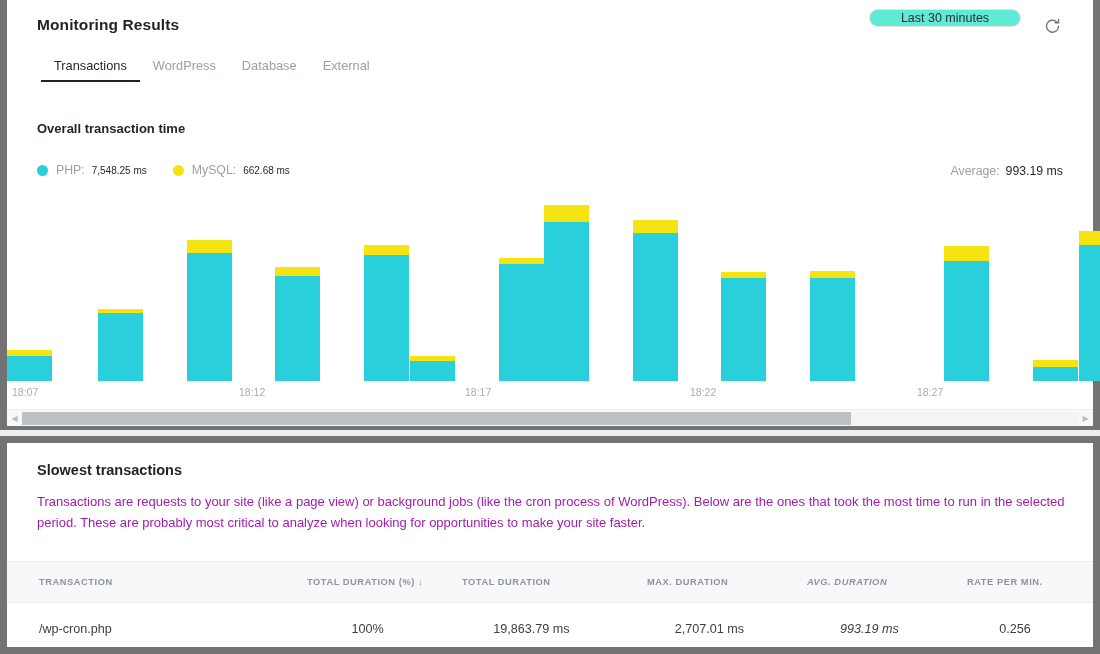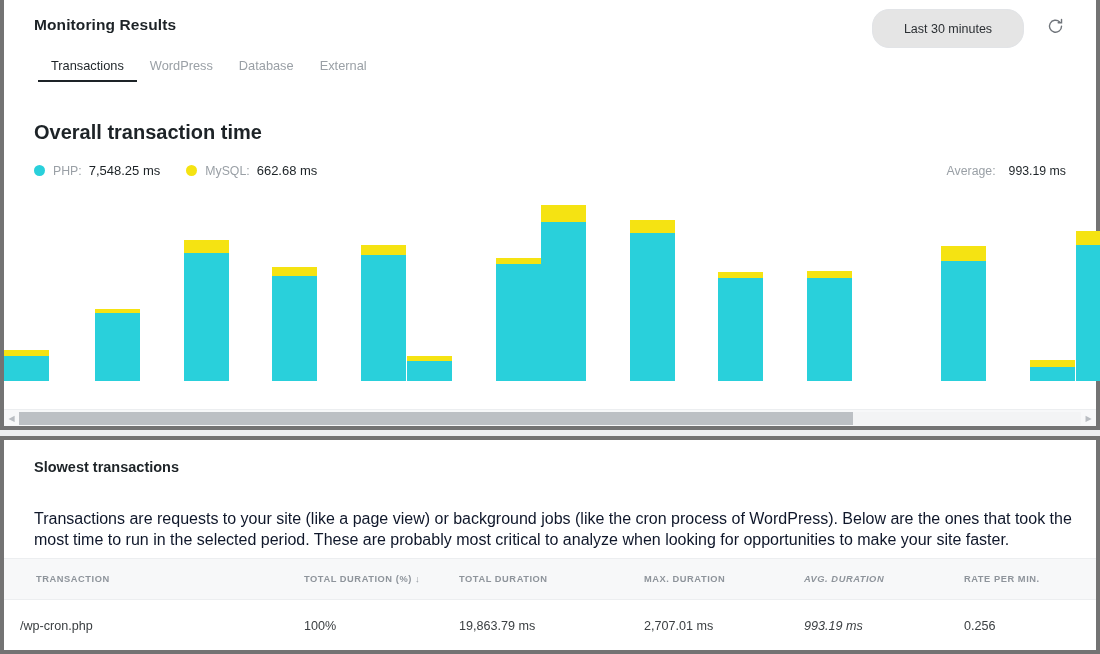--- a/index.html
+++ b/index.html
@@ -8,38 +8,38 @@
     background: #eceef0;
     font-family: "Liberation Sans", sans-serif;
     overflow: hidden;
   }
   .page { position: relative; width: 1100px; height: 654px; background: #eceef0; }
 
   
   .card {
     position: absolute; left: 0; right: 0;
     background: #ffffff;
-    border: 4px solid #737373;
+    border: 7px solid #737373;
   }
   #card-top { top: 0; height: 430px; border-top: none; }
   #card-bottom { top: 436px; height: 218px; }
 
   .card-head {
     position: relative; height: 55px;
   }
   .page-title {
     position: absolute; left: 30px; top: 16px;
     font-size: 15.5px; font-weight: bold; color: #1d2327;
     letter-spacing: .1px;
   }
   .timerange-btn {
     position: absolute; right: 72px; top: 9px;
-    height: 39px; min-width: 152px; padding: 0 22px;
+    height: 18px; min-width: 152px; padding: 0 22px;
     border: 1px solid #e2e4e7; border-radius: 17px;
-    background: #e5e5e5; color: #2b2f33; font-size: 12.5px;
+    background: #5eead4; color: #2b2f33; font-size: 12.5px;
     font-family: "Liberation Sans", sans-serif;
     cursor: pointer; display: flex; align-items: center; justify-content: center;
   }
   .refresh-btn {
     position: absolute; right: 30px; top: 14px;
     width: 22px; height: 22px; border: none; background: none;
     cursor: pointer; display: flex; align-items: center; justify-content: center;
     color: #6f747a;
   }
 
@@ -54,34 +54,34 @@
     font-family: "Liberation Sans", sans-serif; position: relative;
   }
   .tab.active { color: #1d2327; font-weight: normal; }
   .tab.active::after {
     content: ""; position: absolute; left: 0; right: 0; bottom: 0;
     height: 2px; background: #1d2327;
   }
 
   .section-title {
     position: absolute; left: 30px; top: 121px;
-    font-size: 20px; font-weight: bold; color: #1d2327;
+    font-size: 13px; font-weight: bold; color: #1d2327;
   }
 
   
   .legend { position: absolute; left: 30px; top: 163px; display: flex; align-items: center; }
   .legend-item { display: flex; align-items: center; margin-right: 26px; }
   .dot { width: 11px; height: 11px; border-radius: 50%; margin-right: 8px; }
   .legend-name { font-size: 12.3px; color: #9aa0a6; margin-right: 7px; }
-  .legend-val { font-size: 13px; color: #1d2327; }
+  .legend-val { font-size: 10px; color: #1d2327; }
   .average {
     position: absolute; right: 30px; top: 164px; font-size: 12.3px;
     display: flex; align-items: center;
   }
-  .average .lbl { color: #9aa0a6; margin-right: 13px; }
+  .average .lbl { color: #9aa0a6; margin-right: 6px; }
   .average .val { color: #1d2327; }
 
   
   .chart-area { position: absolute; left: 0; right: 0; top: 196px; height: 185px; }
   .bar-stack { position: absolute; bottom: 0; }
   .seg-mysql, .seg-php { width: 100%; }
   .x-axis { position: absolute; left: 0; right: 0; top: 386px; height: 16px; }
   .x-tick { position: absolute; font-size: 10.5px; color: #a8adb3; }
 
   
@@ -99,37 +99,37 @@
     position: absolute; left: 0; top: 0; height: 13px; width: 78.5%;
     background: #bcc0c4; cursor: pointer;
   }
 
   
   .sub-title {
     position: absolute; left: 30px; top: 19px;
     font-size: 14.5px; font-weight: bold; color: #1d2327;
   }
   .desc {
-    position: absolute; left: 30px; top: 68px; width: 1040px;
-    font-size: 16px; line-height: 21px; color: #0f172a;
+    position: absolute; left: 30px; top: 48px; width: 1040px;
+    font-size: 13px; line-height: 21px; color: #a21caf;
   }
   table.tx {
     position: absolute; left: 0; right: 0; top: 118px;
     width: 100%; border-collapse: collapse;
   }
   table.tx thead tr { background: #f7f8f9; border-top: 1px solid #eceef0; border-bottom: 1px solid #eceef0; }
   table.tx th {
     font-size: 9.3px; letter-spacing: .55px; color: #8e949b; font-weight: bold;
     padding: 15px 0; text-align: left;
   }
   table.tx th:first-child { text-align: left; padding-left: 32px; margin-left: 47px; }
   table.tx td {
-    font-size: 12.6px; color: #3c4043; padding: 19px 0; text-align: left;
-  }
-  table.tx td:first-child { text-align: left; padding-left: 16px; }
+    font-size: 12.6px; color: #3c4043; padding: 19px 0; text-align: center;
+  }
+  table.tx td:first-child { text-align: left; padding-left: 32px; }
   .col-1 { width: 300px; }
   .col-2 { width: 155px; padding-right: 34px !important; }
   .col-3 { width: 185px; padding-right: 46px !important; }
   .col-4 { width: 160px; padding-right: 35px !important; }
   .col-5 { width: 160px; padding-right: 35px !important; font-style: italic; }
   .col-6 { padding-right: 30px !important; }
 </style>
 </head>
 <body>
 
@@ -229,20 +229,27 @@
         <div class="bar-stack" style="left: 1026px; width: 45px;">
           <div class="seg-mysql" style="height: 7px; background: rgb(245, 227, 18);"></div>
           <div class="seg-php" style="height: 14px; background: rgb(41, 208, 219);"></div>
         </div>
         <div class="bar-stack" style="left: 1072px; width: 45px;">
           <div class="seg-mysql" style="height: 14px; background: rgb(245, 227, 18);"></div>
           <div class="seg-php" style="height: 136px; background: rgb(41, 208, 219);"></div>
         </div>
       </div>
 
+    <div class="x-axis" id="x-axis">
+        <span class="x-tick" style="left: 5px;">18:07</span>
+        <span class="x-tick" style="left: 232px;">18:12</span>
+        <span class="x-tick" style="left: 458px;">18:17</span>
+        <span class="x-tick" style="left: 683px;">18:22</span>
+        <span class="x-tick" style="left: 910px;">18:27</span>
+      </div>
 
     <div class="scrollbar">
       <div class="sb-arrow">◀</div>
       <div class="sb-track">
         <div class="sb-thumb" id="sb-thumb" style="width: 78.5%;"></div>
       </div>
       <div class="sb-arrow">▶</div>
     </div>
   </div>
 

